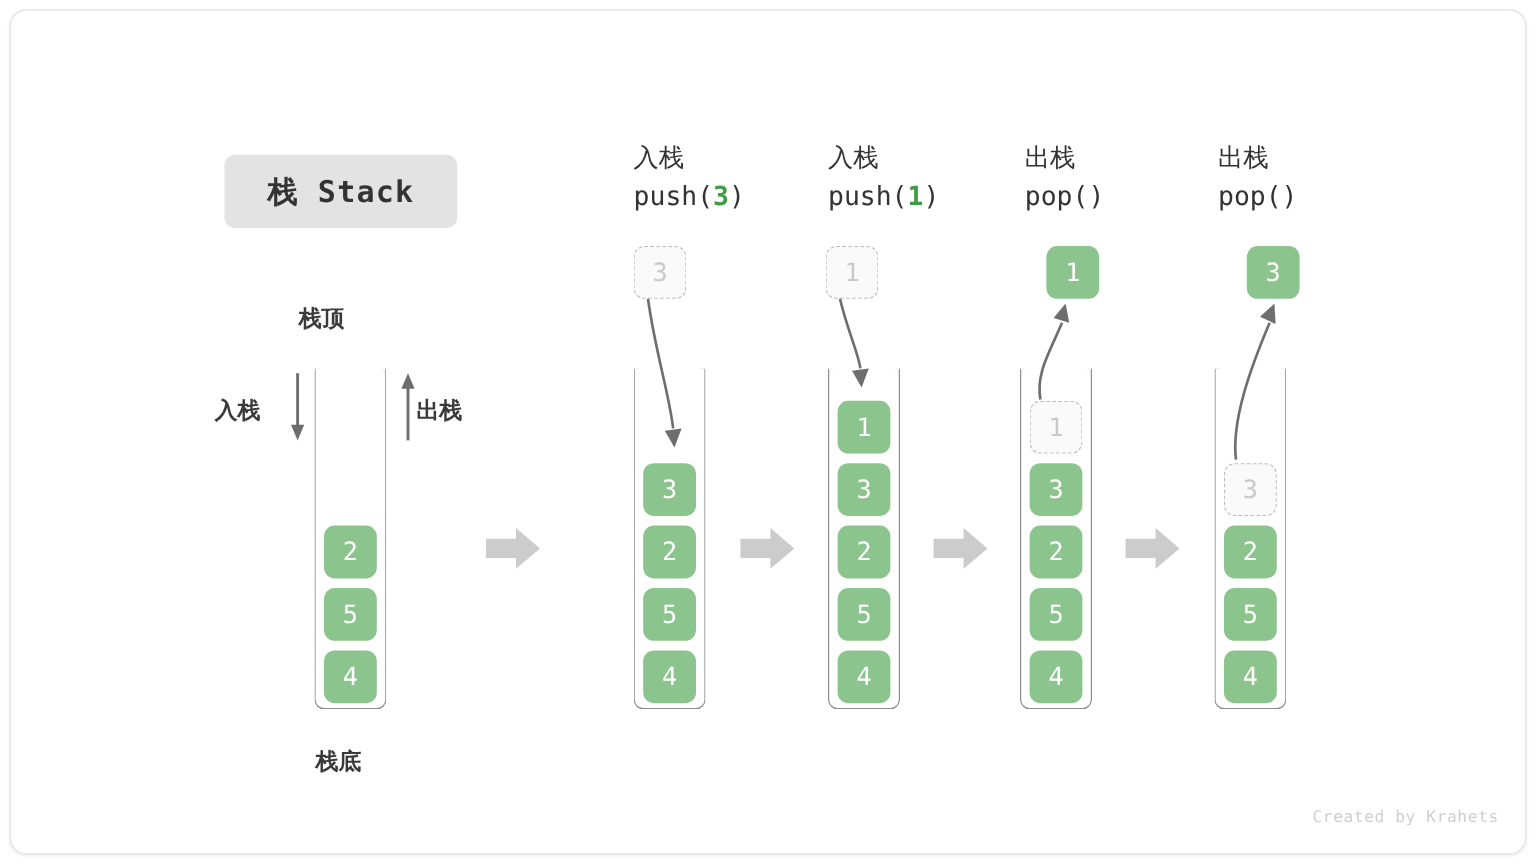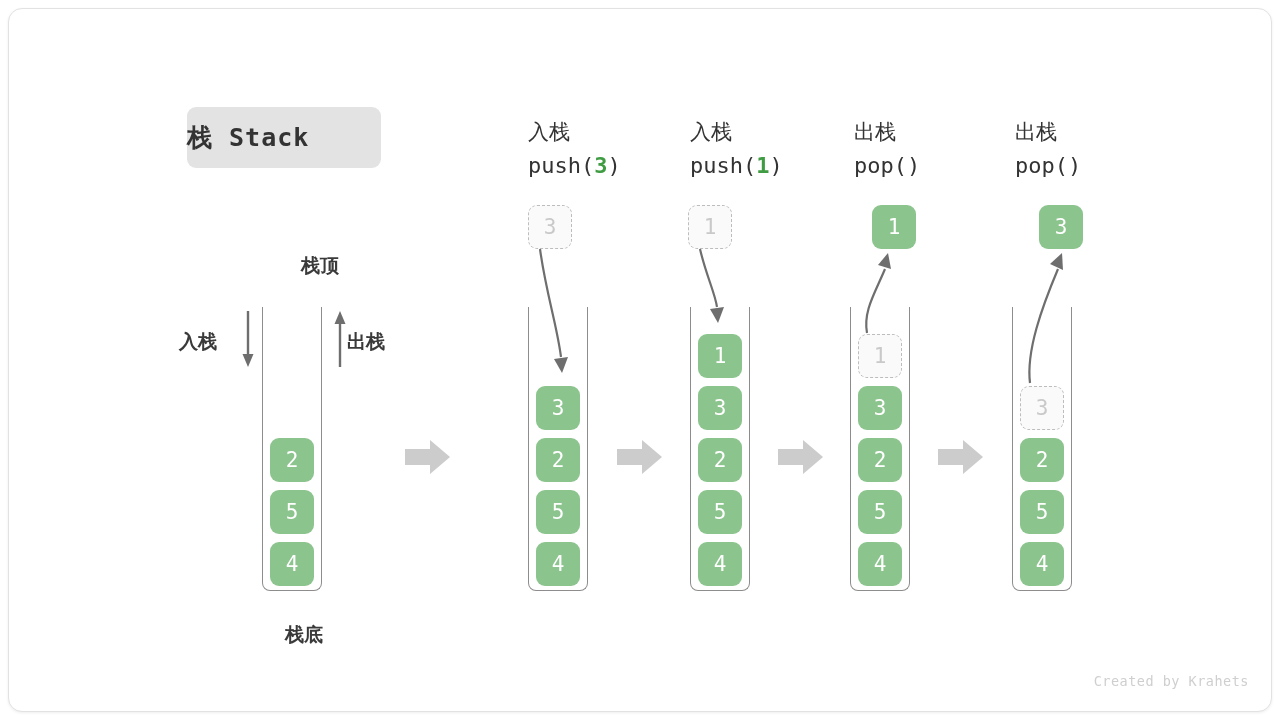--- a/index.html
+++ b/index.html
@@ -12,23 +12,23 @@
   #frame{
     position:absolute;left:8px;top:8px;width:1262px;height:702px;
     background:#ffffff;border:1px solid #e2e2e2;border-radius:14px;
     box-shadow:0 1px 3px rgba(0,0,0,.07);
     overflow:hidden;
   }
   .abs{position:absolute;}
 
   
   #title-badge{
-    left:178px;top:98px;width:194px;height:61px;
+    left:178px;top:120px;width:194px;height:61px;
     background:#e3e3e3;border-radius:9px;
-    display:flex;align-items:center;justify-content:flex-start;
+    display:flex;align-items:center;justify-content:center;
   }
   #title-badge .t{
     font-family:"DejaVu Sans Mono","Liberation Mono",monospace;
     font-size:25px;font-weight:bold;color:#333333;letter-spacing:1px;
   }
 
   
   .cjk-bold{
     font-family:"DejaVu Sans","Liberation Sans",sans-serif;
     font-weight:bold;color:#3a3a3a;font-size:19px;
@@ -85,25 +85,25 @@
 </style>
 </head>
 <body>
 
 <div id="frame">
 
   <div class="abs" id="title-badge">
     <span class="t">栈 Stack</span>
   </div>
 
-  <div class="abs" style="left:270px;top:244px;width:60px;text-align:right;">
+  <div class="abs" style="left:240px;top:244px;width:60px;text-align:left;">
     <span class="cjk-bold">栈顶</span>
   </div>
 
-  <div class="abs" style="left:254px;top:613px;width:60px;text-align:right;">
+  <div class="abs" style="left:254px;top:613px;width:60px;text-align:left;">
     <span class="cjk-bold">栈底</span>
   </div>
 
   <div class="abs" style="left:170px;top:320px;">
     <span class="cjk-bold">入栈</span>
   </div>
   <svg class="abs" style="left:228px;top:300px;" width="22" height="60" viewBox="0 0 22 60">
     <line x1="11" y1="2" x2="11" y2="48" stroke="#6e6e6e" stroke-width="2.4"></line>
     <polygon points="11,58 5.5,45 16.5,45" fill="#6e6e6e"></polygon>
   </svg>

